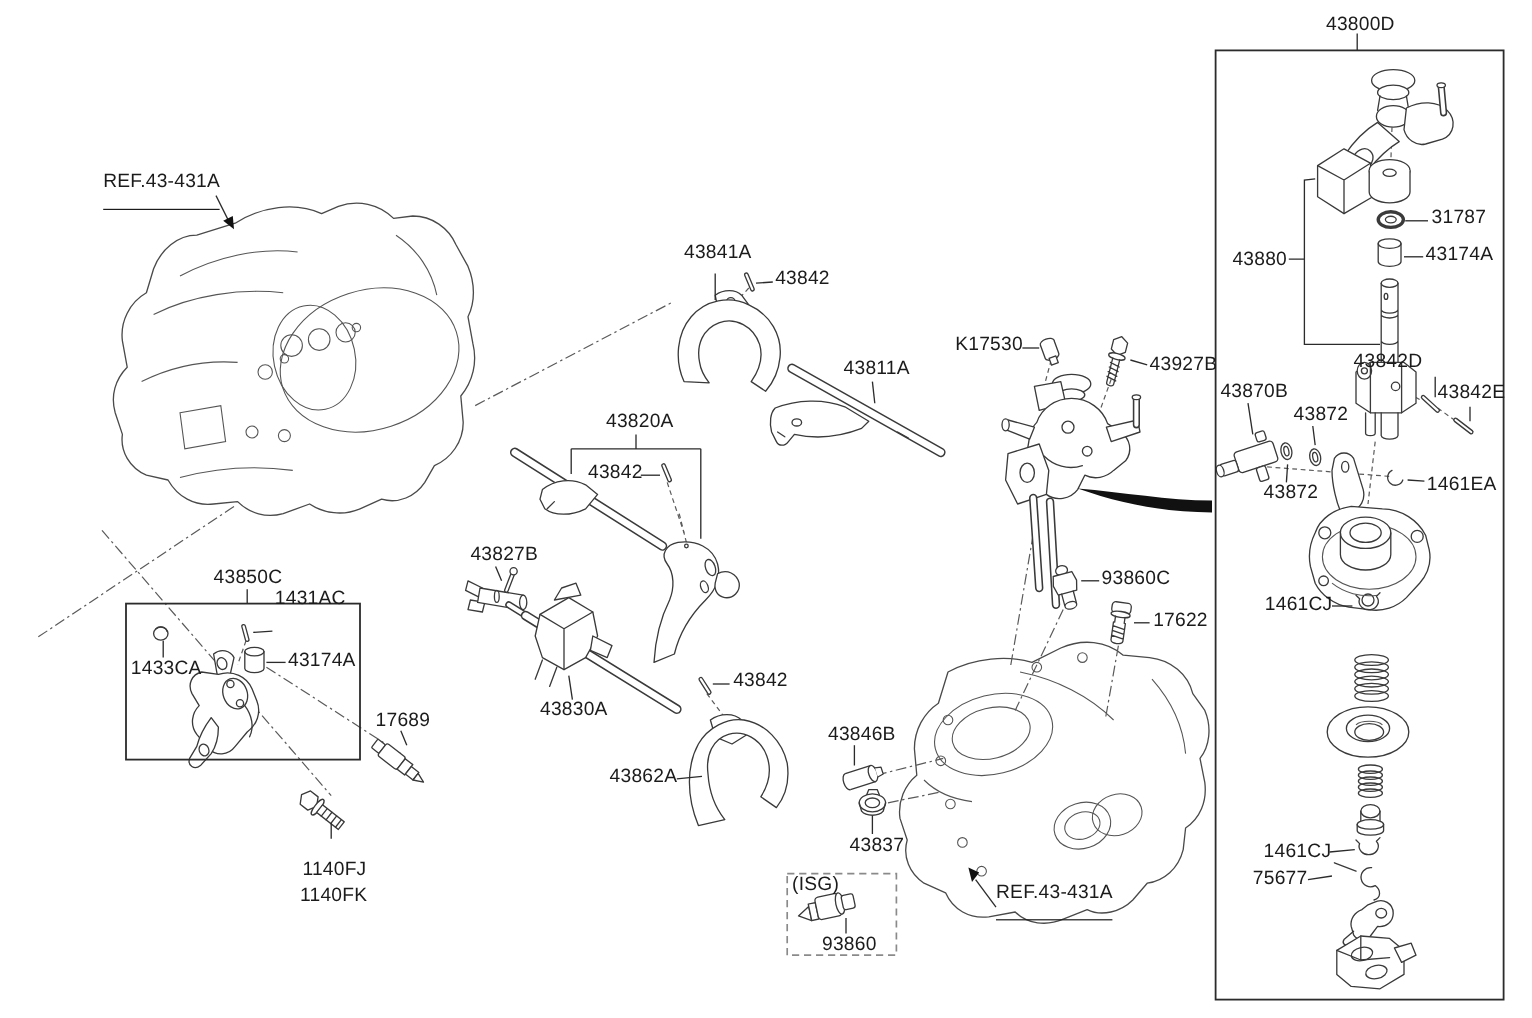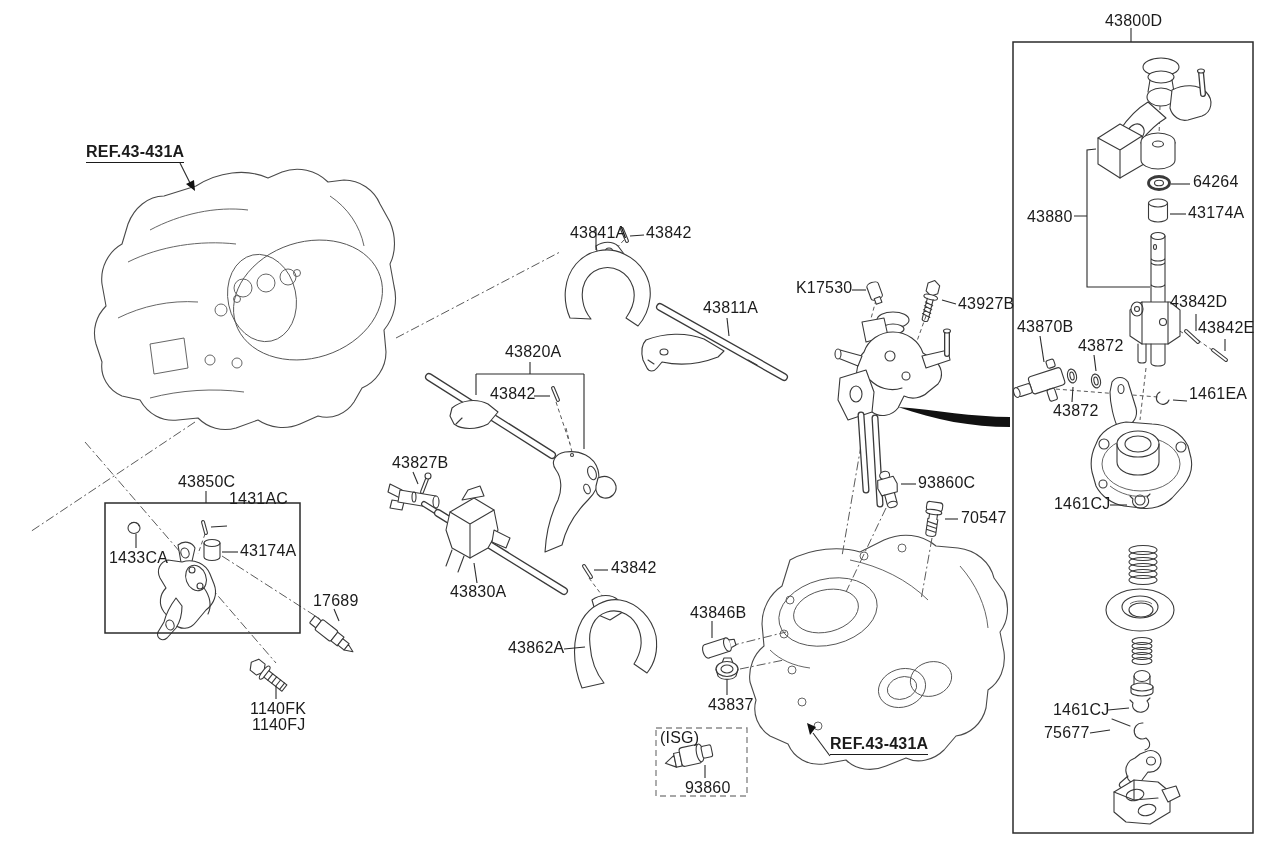--- a/index.html
+++ b/index.html
@@ -1,21 +1,21 @@
 <!DOCTYPE html>
 <html><head>
 <meta charset="utf-8">
 <style>
   html,body{margin:0;padding:0;background:#fff;}
   .stage{position:relative;width:1277px;height:848px;background:#fff;overflow:hidden;
          font-family:"Liberation Sans",sans-serif;}
   .stage svg{position:absolute;left:0;top:0;}
   .lbl{position:absolute;font:16px/1.15 "Liberation Sans",sans-serif;color:#1b1b1b;
        white-space:nowrap;letter-spacing:.2px;text-align:center;}
-  .ref{font-weight:bold;border-bottom:1.6px solid #1b1b1b;padding-bottom:1px;}
+  .ref{font-weight:normal;border-bottom:1.6px solid #1b1b1b;padding-bottom:13px;}
   
   .s  {stroke:#3a3a3a;fill:none;stroke-width:1.1;stroke-linecap:round;stroke-linejoin:round;}
   .sf {stroke:#3a3a3a;fill:#fff;stroke-width:1.1;stroke-linejoin:round;}
   .sfl{stroke:#4a4a4a;fill:#fff;stroke-width:1.1;stroke-linejoin:round;}
   .thin{stroke:#555;fill:none;stroke-width:.9;}
   .lead{stroke:#2b2b2b;stroke-width:1.1;fill:none;}
   .dd {stroke:#5a5a5a;stroke-width:1;fill:none;stroke-dasharray:9 3 2 3;}
   .dsh{stroke:#5a5a5a;stroke-width:1;fill:none;stroke-dasharray:4 3;}
   .blk{fill:#111;stroke:none;}
   .box{stroke:#2b2b2b;stroke-width:1.5;fill:none;}
@@ -496,49 +496,49 @@
 
   <g>
     <rect class="box" x="1013" y="42" width="240" height="791"></rect>
     <rect class="box" x="105" y="503" width="195" height="130"></rect>
     <rect class="boxd" x="656" y="728" width="91" height="68"></rect>
   </g>
 </svg>
 
   <div class="lbl ref" style="left:86px;top:143px">REF.43-431A</div>
   <div class="lbl" style="left:1105px;top:12px">43800D</div>
-  <div class="lbl" style="left:570px;top:224px">43841A</div>
+  <div class="lbl" style="left:570px;top:202px">43841A</div>
   <div class="lbl" style="left:646px;top:224px">43842</div>
   <div class="lbl" style="left:703px;top:299px">43811A</div>
   <div class="lbl" style="left:796px;top:279px">K17530</div>
   <div class="lbl" style="left:958px;top:295px">43927B</div>
-  <div class="lbl" style="left:1193px;top:173px">64264</div>
+  <div class="lbl" style="left:1193px;top:173px">31787</div>
   <div class="lbl" style="left:1188px;top:204px">43174A</div>
   <div class="lbl" style="left:1027px;top:208px">43880</div>
-  <div class="lbl" style="left:1170px;top:293px">43842D</div>
+  <div class="lbl" style="left:1128px;top:293px">43842D</div>
   <div class="lbl" style="left:1198px;top:319px">43842E</div>
   <div class="lbl" style="left:1017px;top:318px">43870B</div>
   <div class="lbl" style="left:1078px;top:337px">43872</div>
   <div class="lbl" style="left:1053px;top:402px">43872</div>
-  <div class="lbl" style="left:1189px;top:385px">1461EA</div>
+  <div class="lbl" style="left:1189px;top:395px">1461EA</div>
   <div class="lbl" style="left:505px;top:343px">43820A</div>
   <div class="lbl" style="left:490px;top:385px">43842</div>
   <div class="lbl" style="left:392px;top:454px">43827B</div>
   <div class="lbl" style="left:178px;top:473px">43850C</div>
   <div class="lbl" style="left:229px;top:490px">1431AC</div>
   <div class="lbl" style="left:109px;top:549px">1433CA</div>
   <div class="lbl" style="left:240px;top:542px">43174A</div>
   <div class="lbl" style="left:313px;top:592px">17689</div>
-  <div class="lbl" style="left:250px;top:700px">1140FK</div>
+  <div class="lbl" style="left:250px;top:738px">1140FK</div>
   <div class="lbl" style="left:252px;top:716px">1140FJ</div>
   <div class="lbl" style="left:450px;top:583px">43830A</div>
   <div class="lbl" style="left:611px;top:559px">43842</div>
   <div class="lbl" style="left:508px;top:639px">43862A</div>
   <div class="lbl" style="left:918px;top:474px">93860C</div>
-  <div class="lbl" style="left:961px;top:509px">70547</div>
+  <div class="lbl" style="left:961px;top:509px">17622</div>
   <div class="lbl" style="left:690px;top:604px">43846B</div>
   <div class="lbl" style="left:708px;top:696px">43837</div>
   <div class="lbl" style="left:660px;top:729px">(ISG)</div>
   <div class="lbl" style="left:685px;top:779px">93860</div>
   <div class="lbl ref" style="left:830px;top:735px">REF.43-431A</div>
   <div class="lbl" style="left:1054px;top:495px">1461CJ</div>
   <div class="lbl" style="left:1053px;top:701px">1461CJ</div>
   <div class="lbl" style="left:1044px;top:724px">75677</div>
 
 </div>

